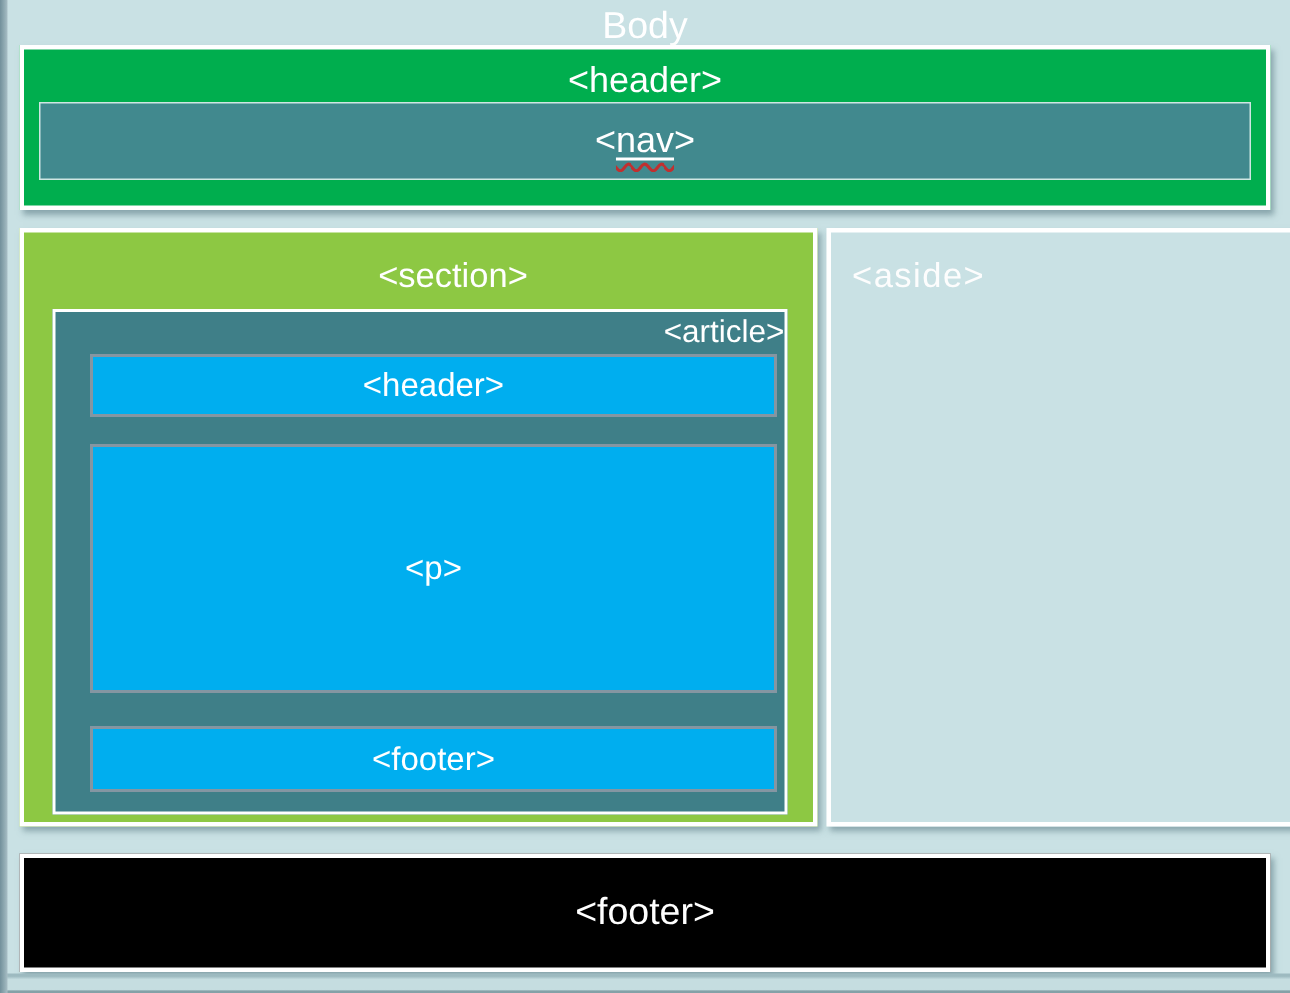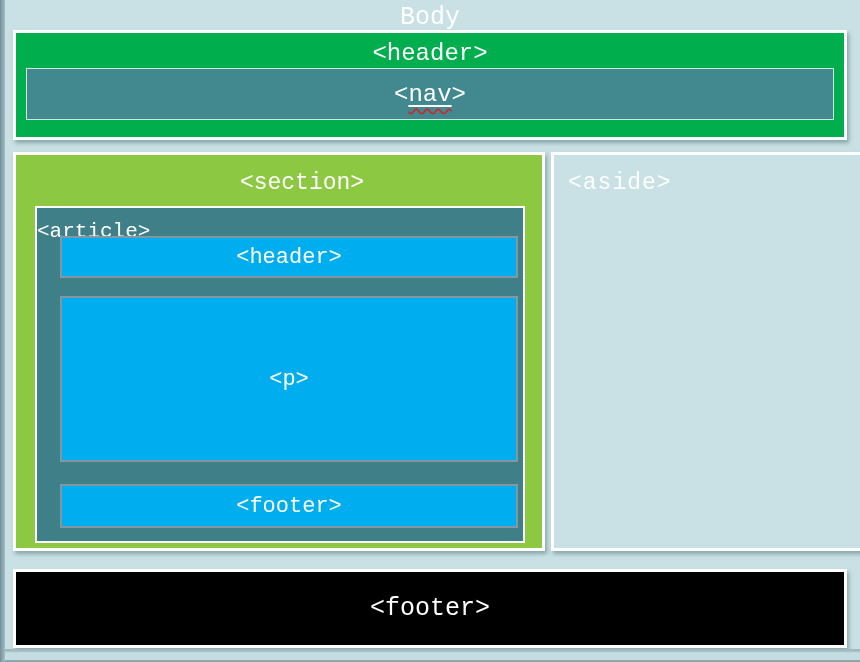--- a/index.html
+++ b/index.html
@@ -3,21 +3,21 @@
 <meta charset="utf-8">
 <style>
   * { margin: 0; padding: 0; box-sizing: border-box; }
   html, body { background: #dfe8ea; }
   .canvas {
     position: relative;
     width: 860px;
     height: 662px;
     background: #c9e1e4;
     overflow: hidden;
-    font-family: Liberation Mono, monospace;
+    font-family: Liberation Sans, sans-serif;
     color: #ffffff;
   }
   .left-strip {
     position: absolute; left: 0; top: 0; width: 5px; height: 100%;
     background: linear-gradient(to right, #72909b 0%, #8ea9b1 55%, #a8bec5 100%);
     z-index: 6;
   }
   .bottom-strip {
     position: absolute; left: 0; bottom: 0; width: 100%; height: 13px;
     background: linear-gradient(to bottom,
@@ -61,21 +61,21 @@
     background: #8dc843; border: 3px solid #ffffff; padding-left: 46px;
   }
   .section-label {
     margin-top: 15px; text-align: center; font-size: 23px;
   }
   .article-block {
     position: absolute; left: 19px; top: 51px; width: 490px; height: 337px;
     background: #3f7f88; border: 2px solid #ffffff;
   }
   .article-label {
-    margin-top: 12px; text-align: left; font-size: 21px;
+    margin-top: 2px; text-align: right; font-size: 21px;
   }
   .cyan-box {
     position: absolute; left: 23px; width: 458px;
     background: #00aeef; border: 2px solid #8496a2;
     display: flex; align-items: center; justify-content: center;
     font-size: 22px;
   }
   .inner-header { top: 28px; height: 42px; }
   .inner-p { top: 88px; height: 166px; }
   .inner-footer { top: 276px; height: 44px; }

